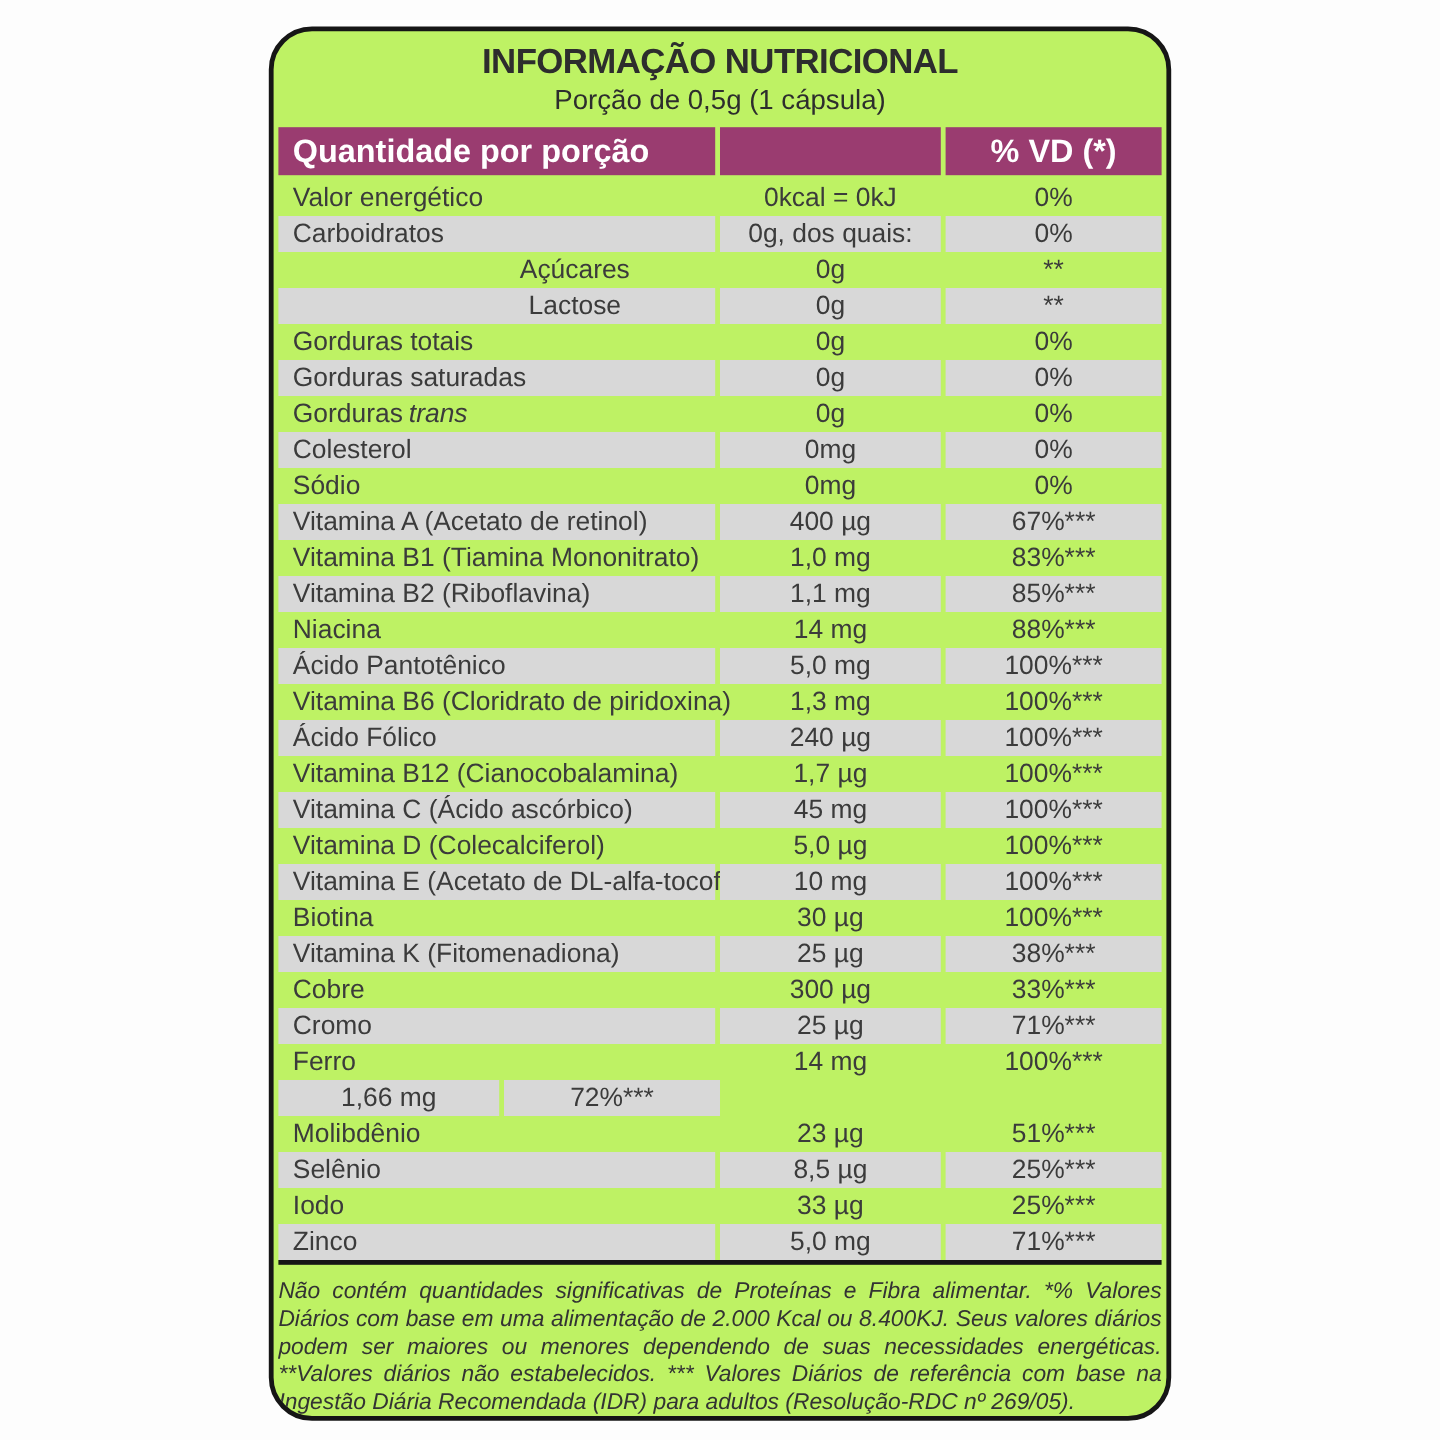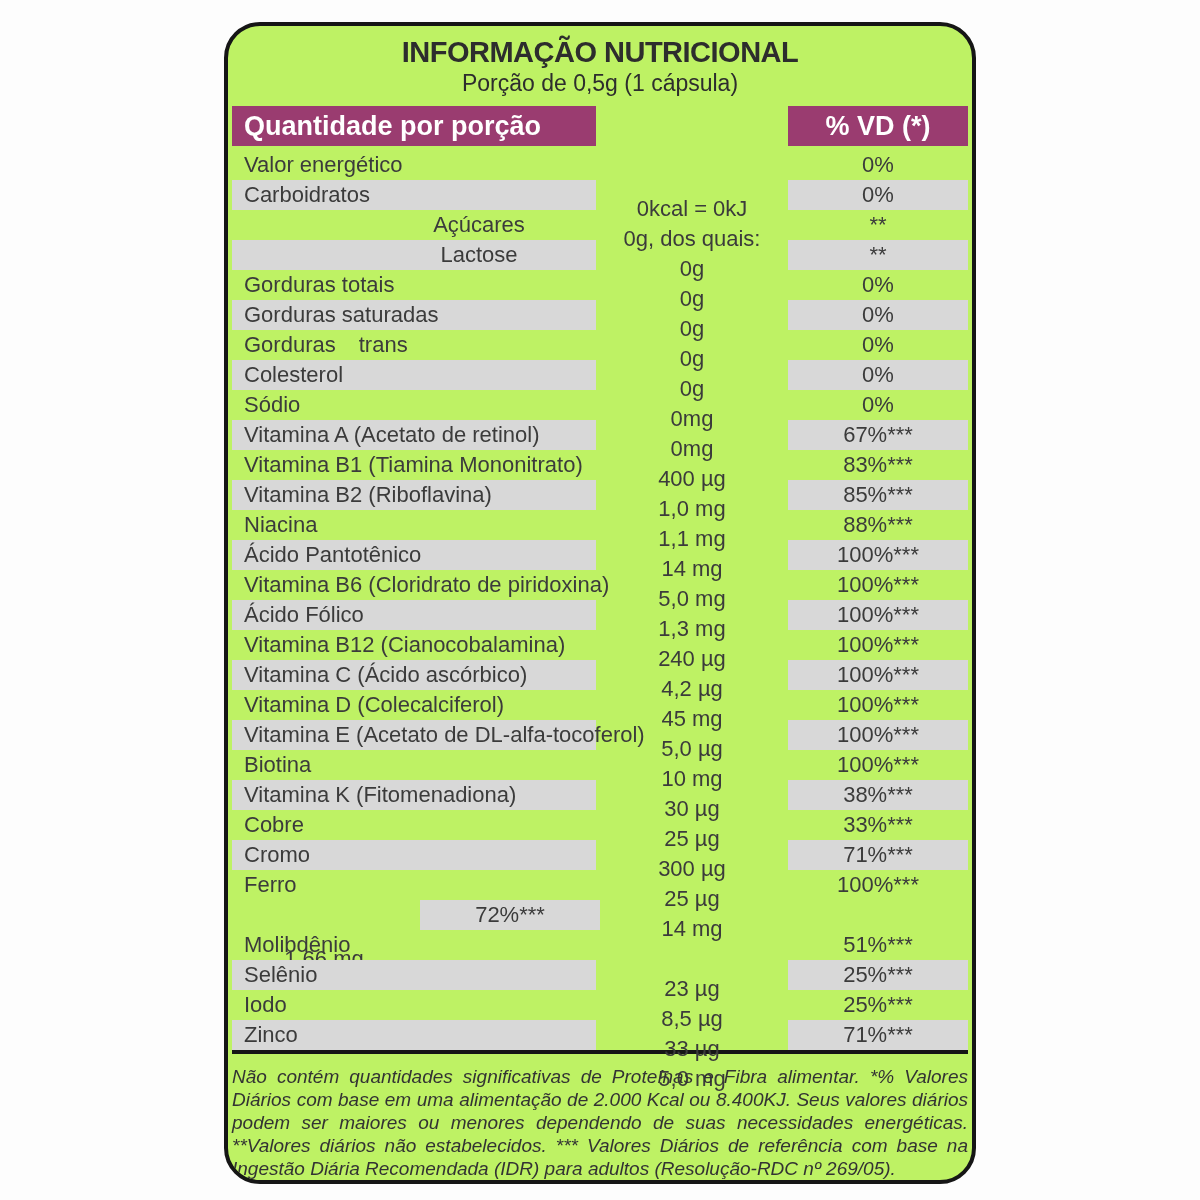--- a/index.html
+++ b/index.html
@@ -50,40 +50,40 @@
   .t-head .cell {
     background: var(--header-bg);
     color: #ffffff;
     font-weight: bold;
     font-size: 27px;
     display: flex;
     align-items: center;
     box-sizing: border-box;
   }
   .c1 { width: 364px; }
-  .c2 { width: 184px; margin-top: 44px; }
+  .c2 { width: 184px; }
   .c3 { width: 180px; }
   .t-head .c1 { padding-left: 12px; }
   .t-head .c3 { justify-content: center; }
   .t-body { margin-top: 4px; }
   .t-row {
     display: flex;
     gap: 4px;
     height: 30px;
     line-height: 30px;
     font-size: 22px;
     color: var(--ink);
     white-space: nowrap;
   }
   .t-row .cell { box-sizing: border-box; }
   .t-row.alt .cell { background: var(--alt-bg); }
   .t-row .c1 { padding-left: 12px; }
   .t-row.indent .c1 { text-align: center; padding-left: 130px; }
   .t-row .c2, .t-row .c3 { text-align: center; }
-  .lbl-i { margin-left: 23px; text-align: right; }
+  .lbl-i { font-style: italic; margin-left: 5px; text-align: right; }
   .lbl-i:empty { display: none; }
   .t-bottom {
     width: 736px;
     margin: 0 auto;
     border-top: 4px solid var(--frame);
   }
   .footnote {
     width: 736px;
     margin: 11px auto 0 auto;
     font-size: 19px;
@@ -182,21 +182,21 @@
     <div class="cell c2 amt">1,3 mg</div>
     <div class="cell c3 vd">100%***</div>
   </div>
         <div class="t-row alt">
     <div class="cell c1"><span class="lbl">Ácido Fólico</span></div>
     <div class="cell c2 amt">240 µg</div>
     <div class="cell c3 vd">100%***</div>
   </div>
         <div class="t-row">
     <div class="cell c1"><span class="lbl">Vitamina B12 (Cianocobalamina)</span></div>
-    <div class="cell c2 amt">4,2 µg</div>
+    <div class="cell c2 amt">1,7 µg</div>
     <div class="cell c3 vd">100%***</div>
   </div>
         <div class="t-row alt">
     <div class="cell c1"><span class="lbl">Vitamina C (Ácido ascórbico)</span></div>
     <div class="cell c2 amt">45 mg</div>
     <div class="cell c3 vd">100%***</div>
   </div>
         <div class="t-row">
     <div class="cell c1"><span class="lbl">Vitamina D (Colecalciferol)</span></div>
     <div class="cell c2 amt">5,0 µg</div>

